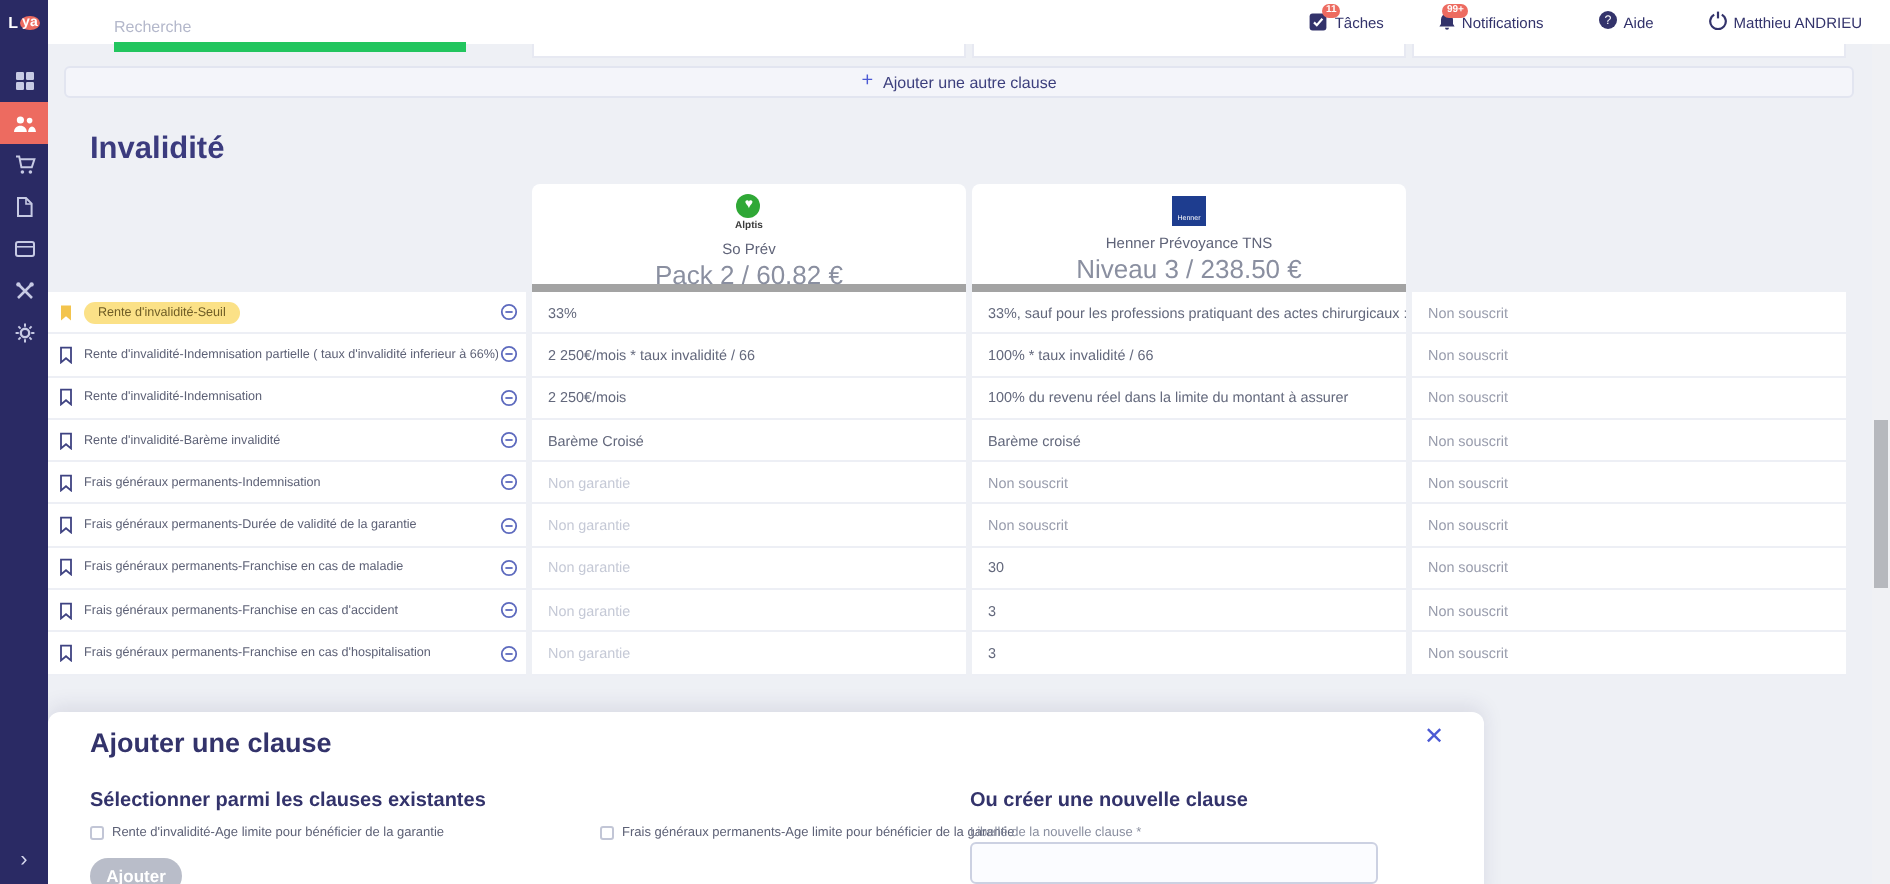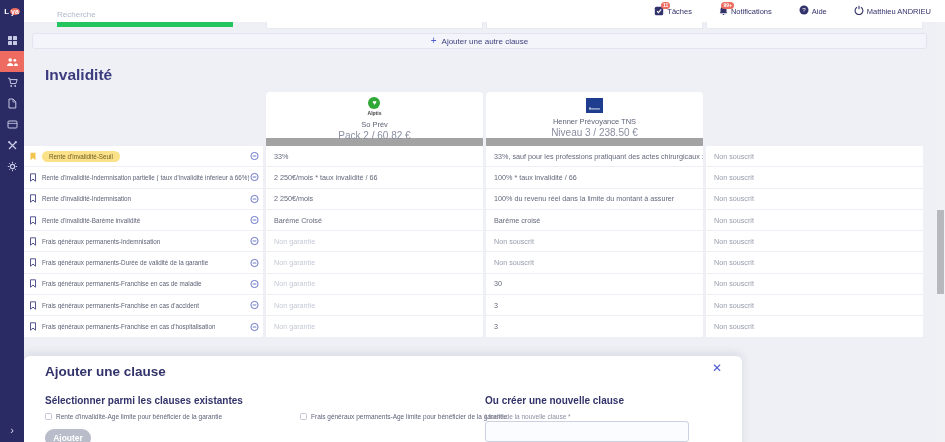--- a/index.html
+++ b/index.html
@@ -34,29 +34,29 @@
   .add-bar { position:absolute; left:32px; top:33px; width:895px; height:16px; background:#f4f5fa; border:1px solid #e2e5f0; border-radius:3px; display:flex; align-items:center; justify-content:center; gap:5px; font-size:8px; color:#3c3f7d; cursor:pointer; }
   .add-bar .plus { font-size:10px; color:#4c5ad4; line-height:10px; }
 
   
   .page-title { position:absolute; left:45px; top:66px; font-size:15.5px; font-weight:bold; color:#3b3b7e; }
 
   
   .cmp { position:absolute; left:24px; top:92px; width:899px; display:grid; grid-template-columns:239px 217px 217px 217px; column-gap:3px; }
   .hcell { height:54px; }
   .hcell.blank { background:transparent; }
-  .hcell.prod { background:#fff; border-radius:4px 4px 0 0; border-bottom:8px solid #a3a3a3; display:flex; flex-direction:column; align-items:center; justify-content:flex-start; padding-top:5px; }
+  .hcell.prod { background:#fff; border-radius:4px 4px 0 0; border-bottom:4px solid #a3a3a3; display:flex; flex-direction:column; align-items:center; justify-content:flex-start; padding-top:5px; }
   .brand { height:22px; display:flex; flex-direction:column; align-items:center; justify-content:center; }
   .alptis-circle { width:12px; height:12px; border-radius:50%; background:#2fa836; color:#fff; font-size:7px; line-height:12px; text-align:center; }
   .alptis-name { font-size:5px; font-weight:bold; color:#3c3c3c; margin-top:1px; }
   .entoria-dot { width:3px; height:3px; border-radius:50%; background:#c9a227; margin-bottom:1px; }
   .entoria-name { font-size:4.5px; font-weight:bold; color:#27489b; letter-spacing:.5px; }
   .henner-sq { width:17px; height:15px; background:#1e3d8f; color:#fff; font-size:3.5px; display:flex; align-items:flex-end; justify-content:center; padding-bottom:2px; }
   .p-name { font-size:7.5px; color:#5f6378; margin-top:4px; }
-  .p-detail { font-size:10px; color:#8a8fa0; margin-top:1px; }
+  .p-detail { font-size:13px; color:#8a8fa0; margin-top:1px; }
 
   .trow { display:grid; grid-template-columns:239px 217px 217px 217px; column-gap:3px; }
   .lcell { background:#fff; height:21.3px; border-bottom:1px solid #edeff5; display:flex; align-items:center; padding:0 14px 0 5px; position:relative; }
   .lcell .bm { display:flex; margin-right:5px; flex:none; }
   .lcell .lbl { font-size:6.3px; color:#5d6176; white-space:nowrap; overflow:hidden; }
   .lcell .minus { position:absolute; right:4px; top:50%; transform:translateY(-50%); display:flex; cursor:pointer; }
   .trow.hl .lbl { background:#fbe187; color:#6f5d26; padding:2px 7px; border-radius:8px; }
   .vcell { background:#fff; height:21.3px; border-bottom:1px solid #edeff5; display:flex; align-items:center; padding-left:8px; font-size:7.2px; color:#63687c; white-space:nowrap; overflow:hidden; }
   .vcell.l { color:#c5c9d6; }
   .vcell.m { color:#989cac; }

